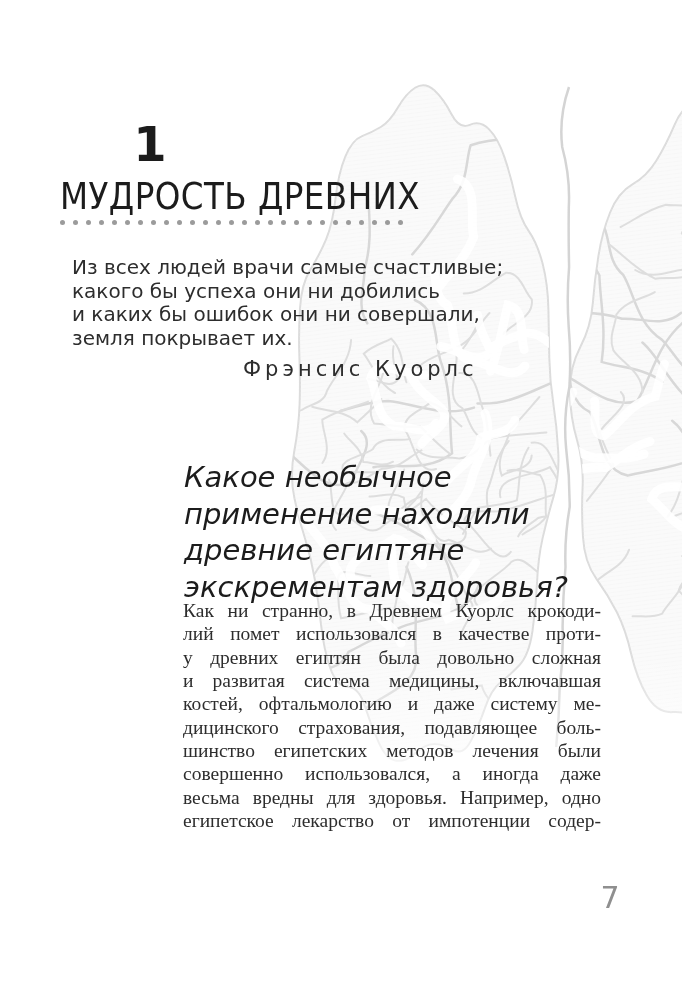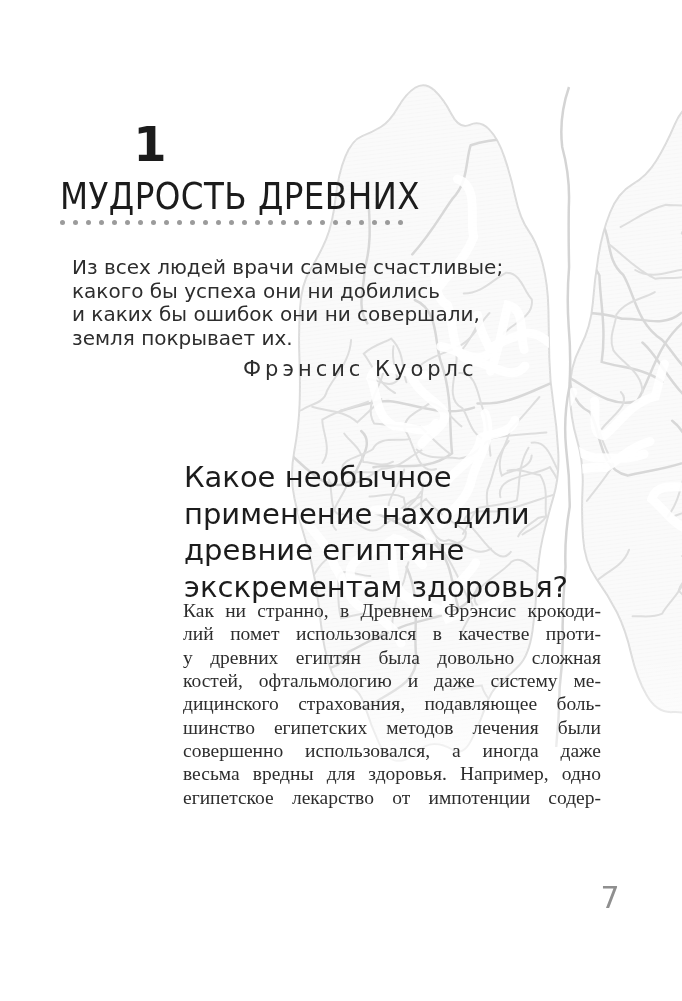--- a/index.html
+++ b/index.html
@@ -32,20 +32,21 @@
   }
   .attribution{
     position:absolute;left:243px;top:356px;
     font-family:"DejaVu Sans",sans-serif;font-size:21px;line-height:26px;
     letter-spacing:4px;color:var(--text_color,#2d2d2d);white-space:nowrap;text-align:center;
   }
   .question{
     position:absolute;left:184px;top:459px;width:440px;
     font-family:"DejaVu Sans",sans-serif;font-size:29px;line-height:36.5px;
     color:var(--heading_color,#1c1c1c);
+    font-style:italic;
   }
   .bodytext{
     position:absolute;left:183px;top:599px;width:418px;
     font-size:19.5px;line-height:23.35px;color:var(--text_color,#2d2d2d);
   }
   .body-line{text-align:justify;text-align-last:justify;white-space:normal;}
   .pagenum{
     position:absolute;left:590px;top:881px;width:40px;text-align:center;
     font-family:"DejaVu Sans",sans-serif;font-size:30px;line-height:34px;
     color:var(--page_number_color,#8f8f8f);
@@ -246,23 +247,24 @@
   <div class="attribution">Фрэнсис Куорлс</div>
 
   <div class="question">
       <div class="question-line">Какое необычное</div>
       <div class="question-line">применение находили</div>
       <div class="question-line">древние египтяне</div>
       <div class="question-line">экскрементам здоровья?</div>
     </div>
 
   <div class="bodytext">
-      <div class="body-line">Как ни странно, в Древнем Фрэнсис крокоди-</div>
+      <div class="body-line">Как ни странно, в Древнем Куорлс крокоди-</div>
       <div class="body-line">лий помет использовался в качестве проти-</div>
       <div class="body-line">у древних египтян была довольно сложная</div>
+      <div class="body-line">и развитая система медицины, включавшая</div>
       <div class="body-line">костей, офтальмологию и даже систему ме-</div>
       <div class="body-line">дицинского страхования, подавляющее боль-</div>
       <div class="body-line">шинство египетских методов лечения были</div>
       <div class="body-line">совершенно использовался, а иногда даже</div>
       <div class="body-line">весьма вредны для здоровья. Например, одно</div>
       <div class="body-line">египетское лекарство от импотенции содер-</div>
     </div>
 
   <div class="pagenum">7</div>
 

